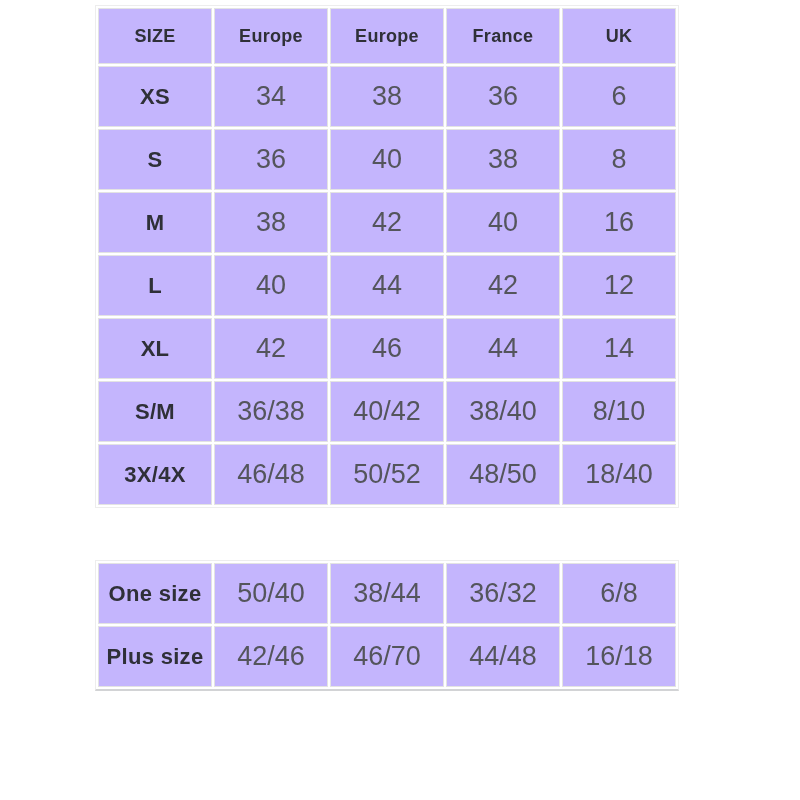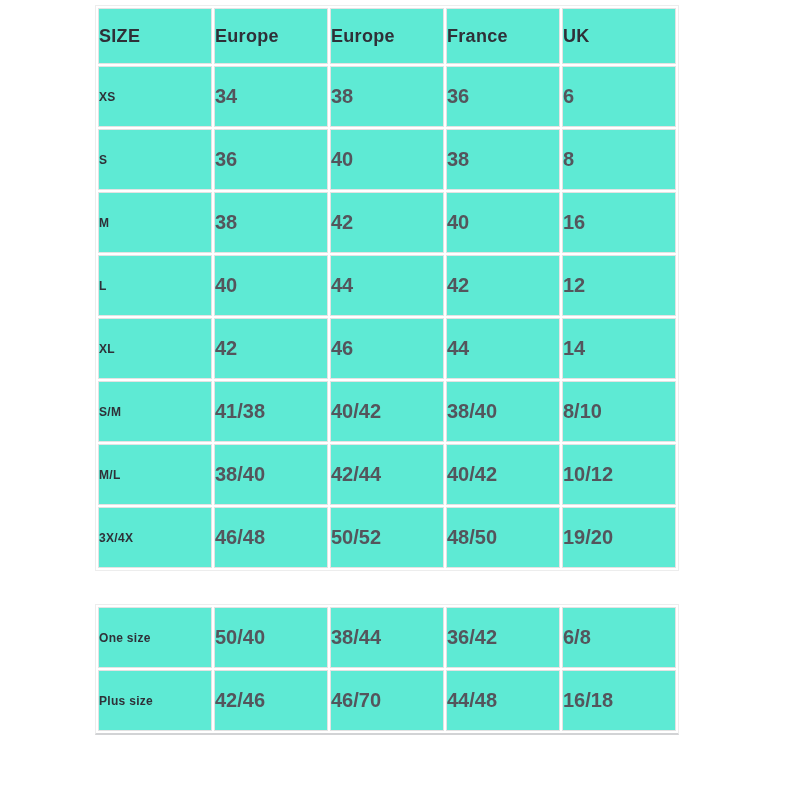--- a/index.html
+++ b/index.html
@@ -7,30 +7,30 @@
     width:800px;height:800px;position:relative;background:#ffffff;
     font-family:"Liberation Sans",sans-serif;
   }
   .tables{position:absolute;left:95px;top:5px;width:584px;}
   table{
     width:100%;table-layout:fixed;
     border-collapse:separate;border-spacing:2px;
     border:1px solid #ededed;background:#ffffff;
   }
   th,td{
-    background:#5eead4;border:1px solid #e3e3e3;
-    text-align:left;vertical-align:middle;overflow:hidden;padding:0;
+    background:#c4b5fd;border:1px solid #e3e3e3;
+    text-align:center;vertical-align:middle;overflow:hidden;padding:0;
   }
   thead th{
     height:54px;font-size:18px;font-weight:700;color:#2f3038;letter-spacing:.3px;
   }
   td{height:59px;}
-  td.rowlabel{font-size:12px;font-weight:700;color:#2f3038;letter-spacing:.3px;}
-  td.num{font-size:20px;font-weight:700;color:#54555c;}
-  .table-special{margin-top:33px;border-bottom:2px solid #d2d3d5;}
+  td.rowlabel{font-size:22px;font-weight:700;color:#2f3038;letter-spacing:.3px;}
+  td.num{font-size:27px;font-weight:400;color:#54555c;}
+  .table-special{margin-top:52px;border-bottom:2px solid #d2d3d5;}
 </style>
 </head>
 <body>
 
 <div class="tables">
 
   <table class="table-main">
     <thead>
       <tr>
         <th>SIZE</th>
@@ -71,49 +71,42 @@
       </tr>
       <tr>
         <td class="rowlabel">XL</td>
         <td class="num">42</td>
         <td class="num">46</td>
         <td class="num">44</td>
         <td class="num">14</td>
       </tr>
       <tr>
         <td class="rowlabel">S/M</td>
-        <td class="num">41/38</td>
+        <td class="num">36/38</td>
         <td class="num">40/42</td>
         <td class="num">38/40</td>
         <td class="num">8/10</td>
-      </tr>
-      <tr>
-        <td class="rowlabel">M/L</td>
-        <td class="num">38/40</td>
-        <td class="num">42/44</td>
-        <td class="num">40/42</td>
-        <td class="num">10/12</td>
       </tr>
       <tr>
         <td class="rowlabel">3X/4X</td>
         <td class="num">46/48</td>
         <td class="num">50/52</td>
         <td class="num">48/50</td>
-        <td class="num">19/20</td>
+        <td class="num">18/40</td>
       </tr>
     </tbody>
   </table>
 
   <table class="table-special">
     <tbody>
       <tr>
         <td class="rowlabel">One size</td>
         <td class="num">50/40</td>
         <td class="num">38/44</td>
-        <td class="num">36/42</td>
+        <td class="num">36/32</td>
         <td class="num">6/8</td>
       </tr>
       <tr>
         <td class="rowlabel">Plus size</td>
         <td class="num">42/46</td>
         <td class="num">46/70</td>
         <td class="num">44/48</td>
         <td class="num">16/18</td>
       </tr>
     </tbody>

